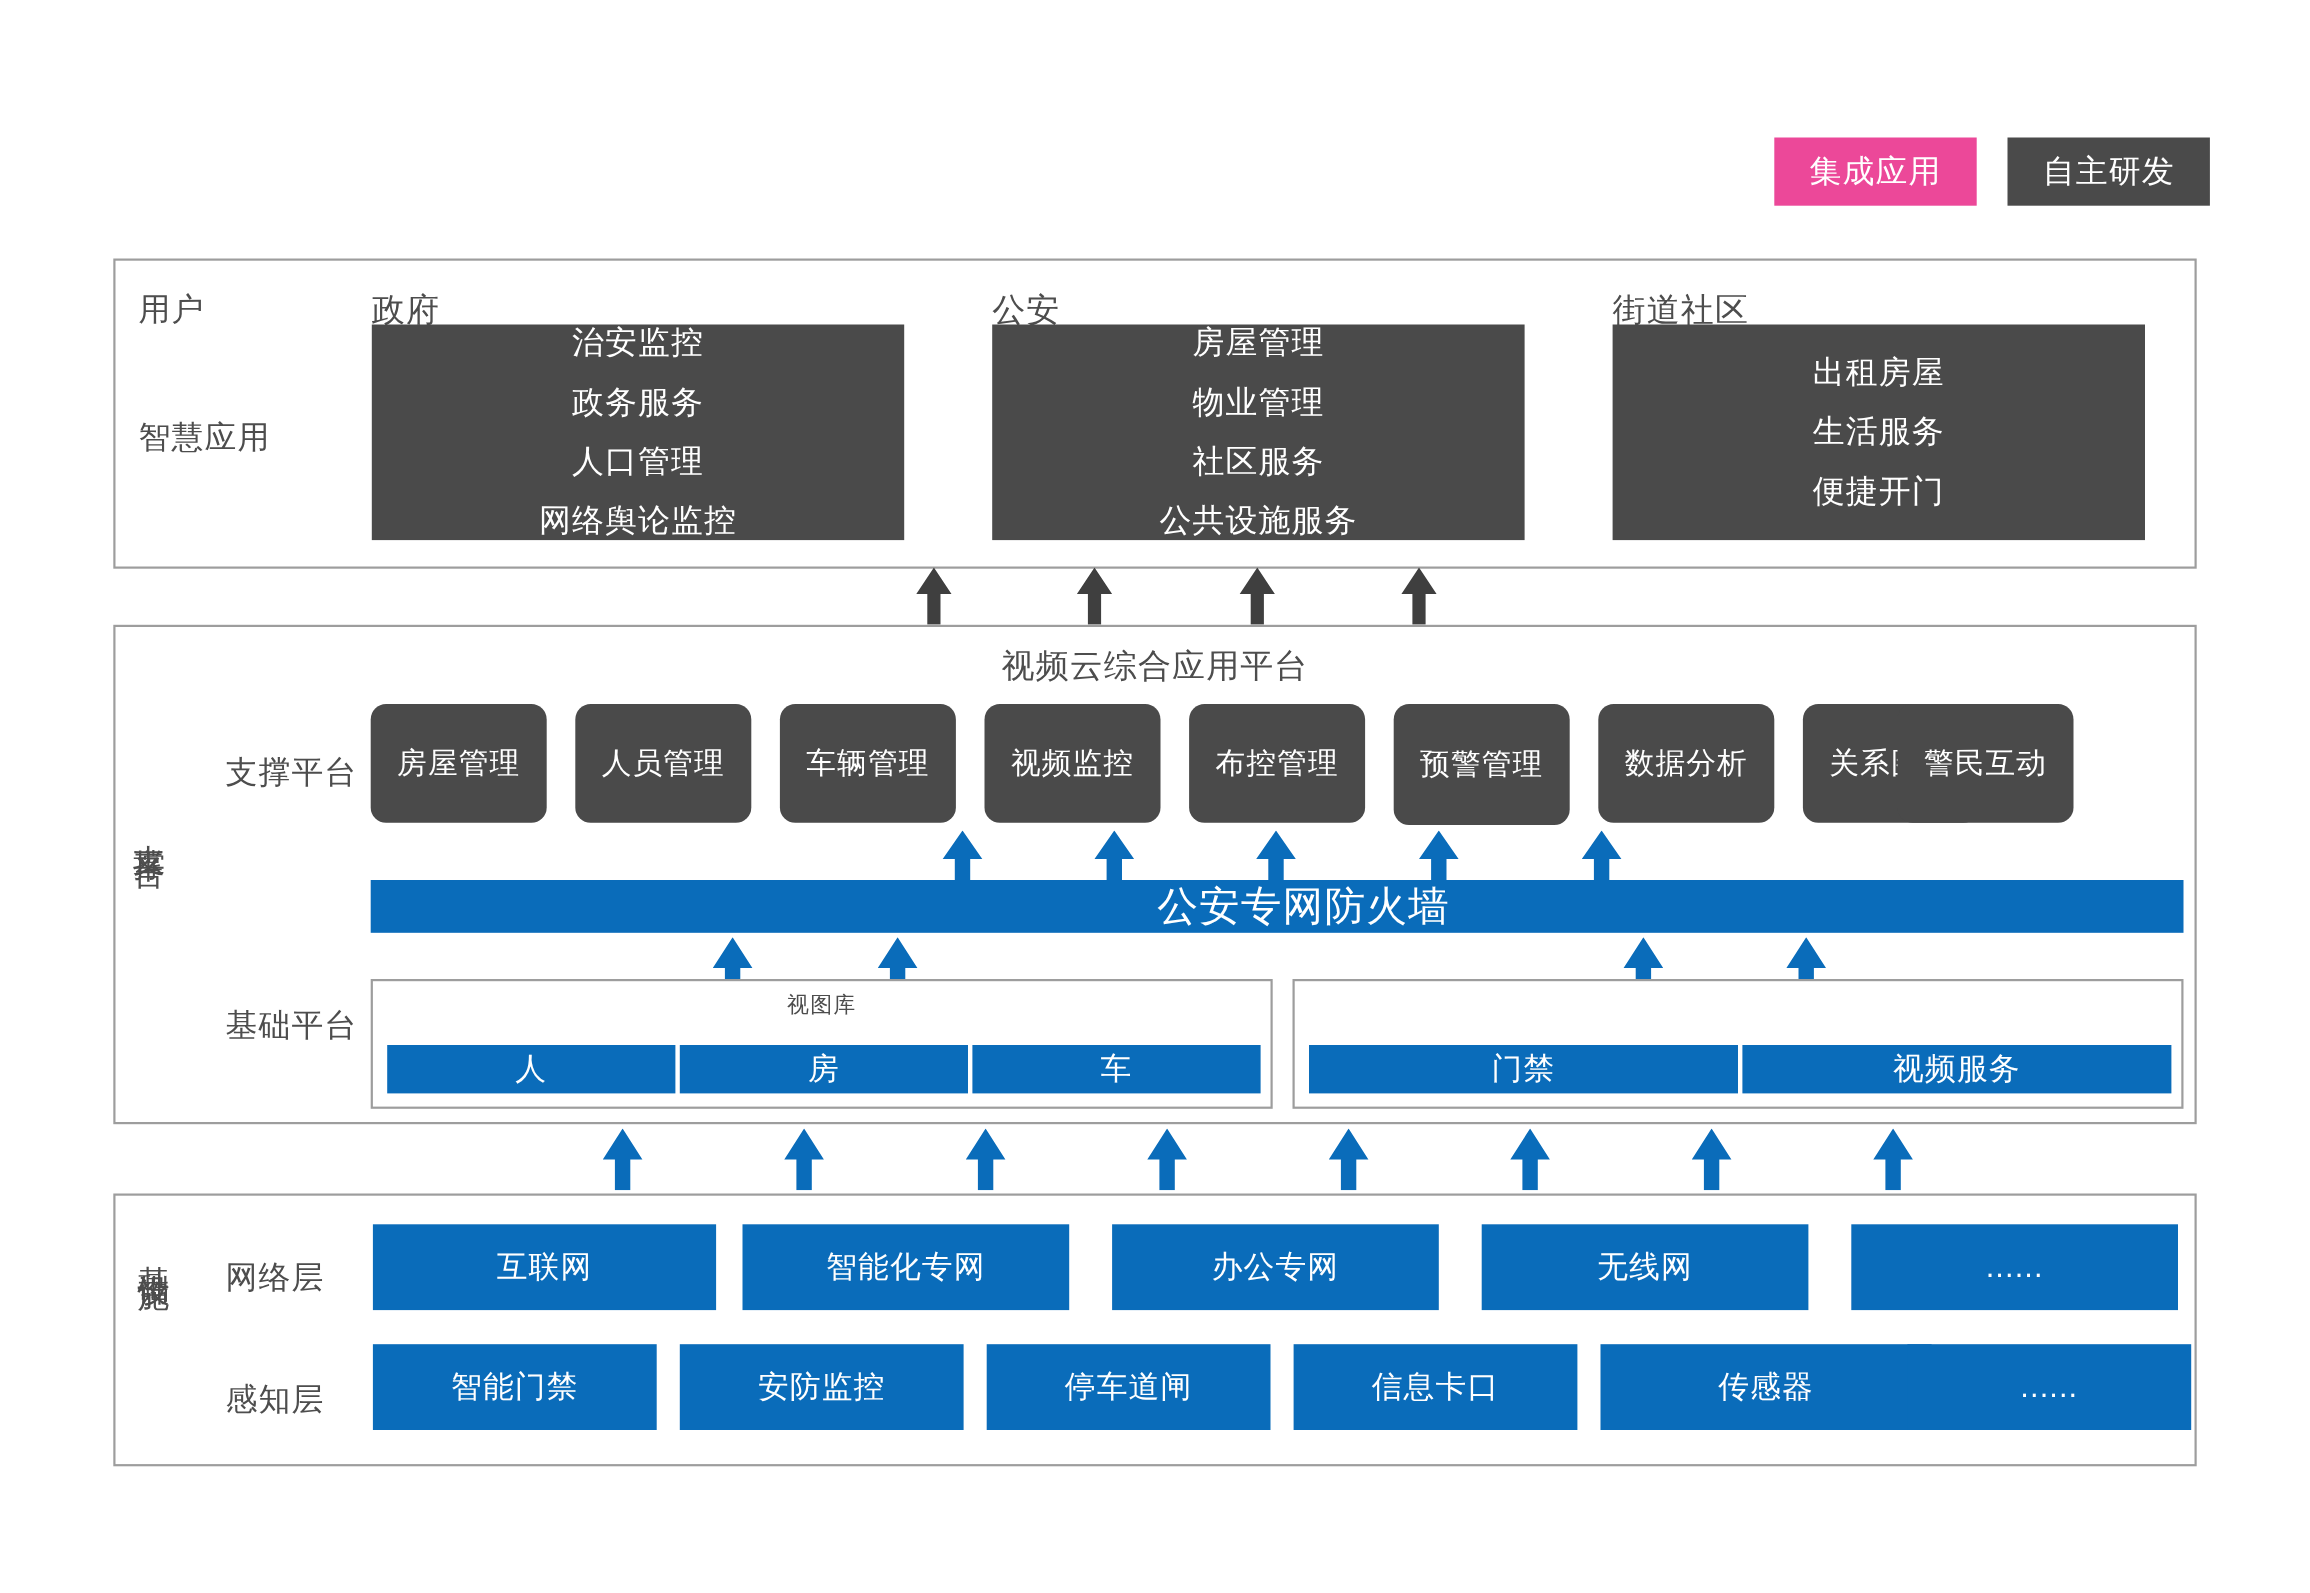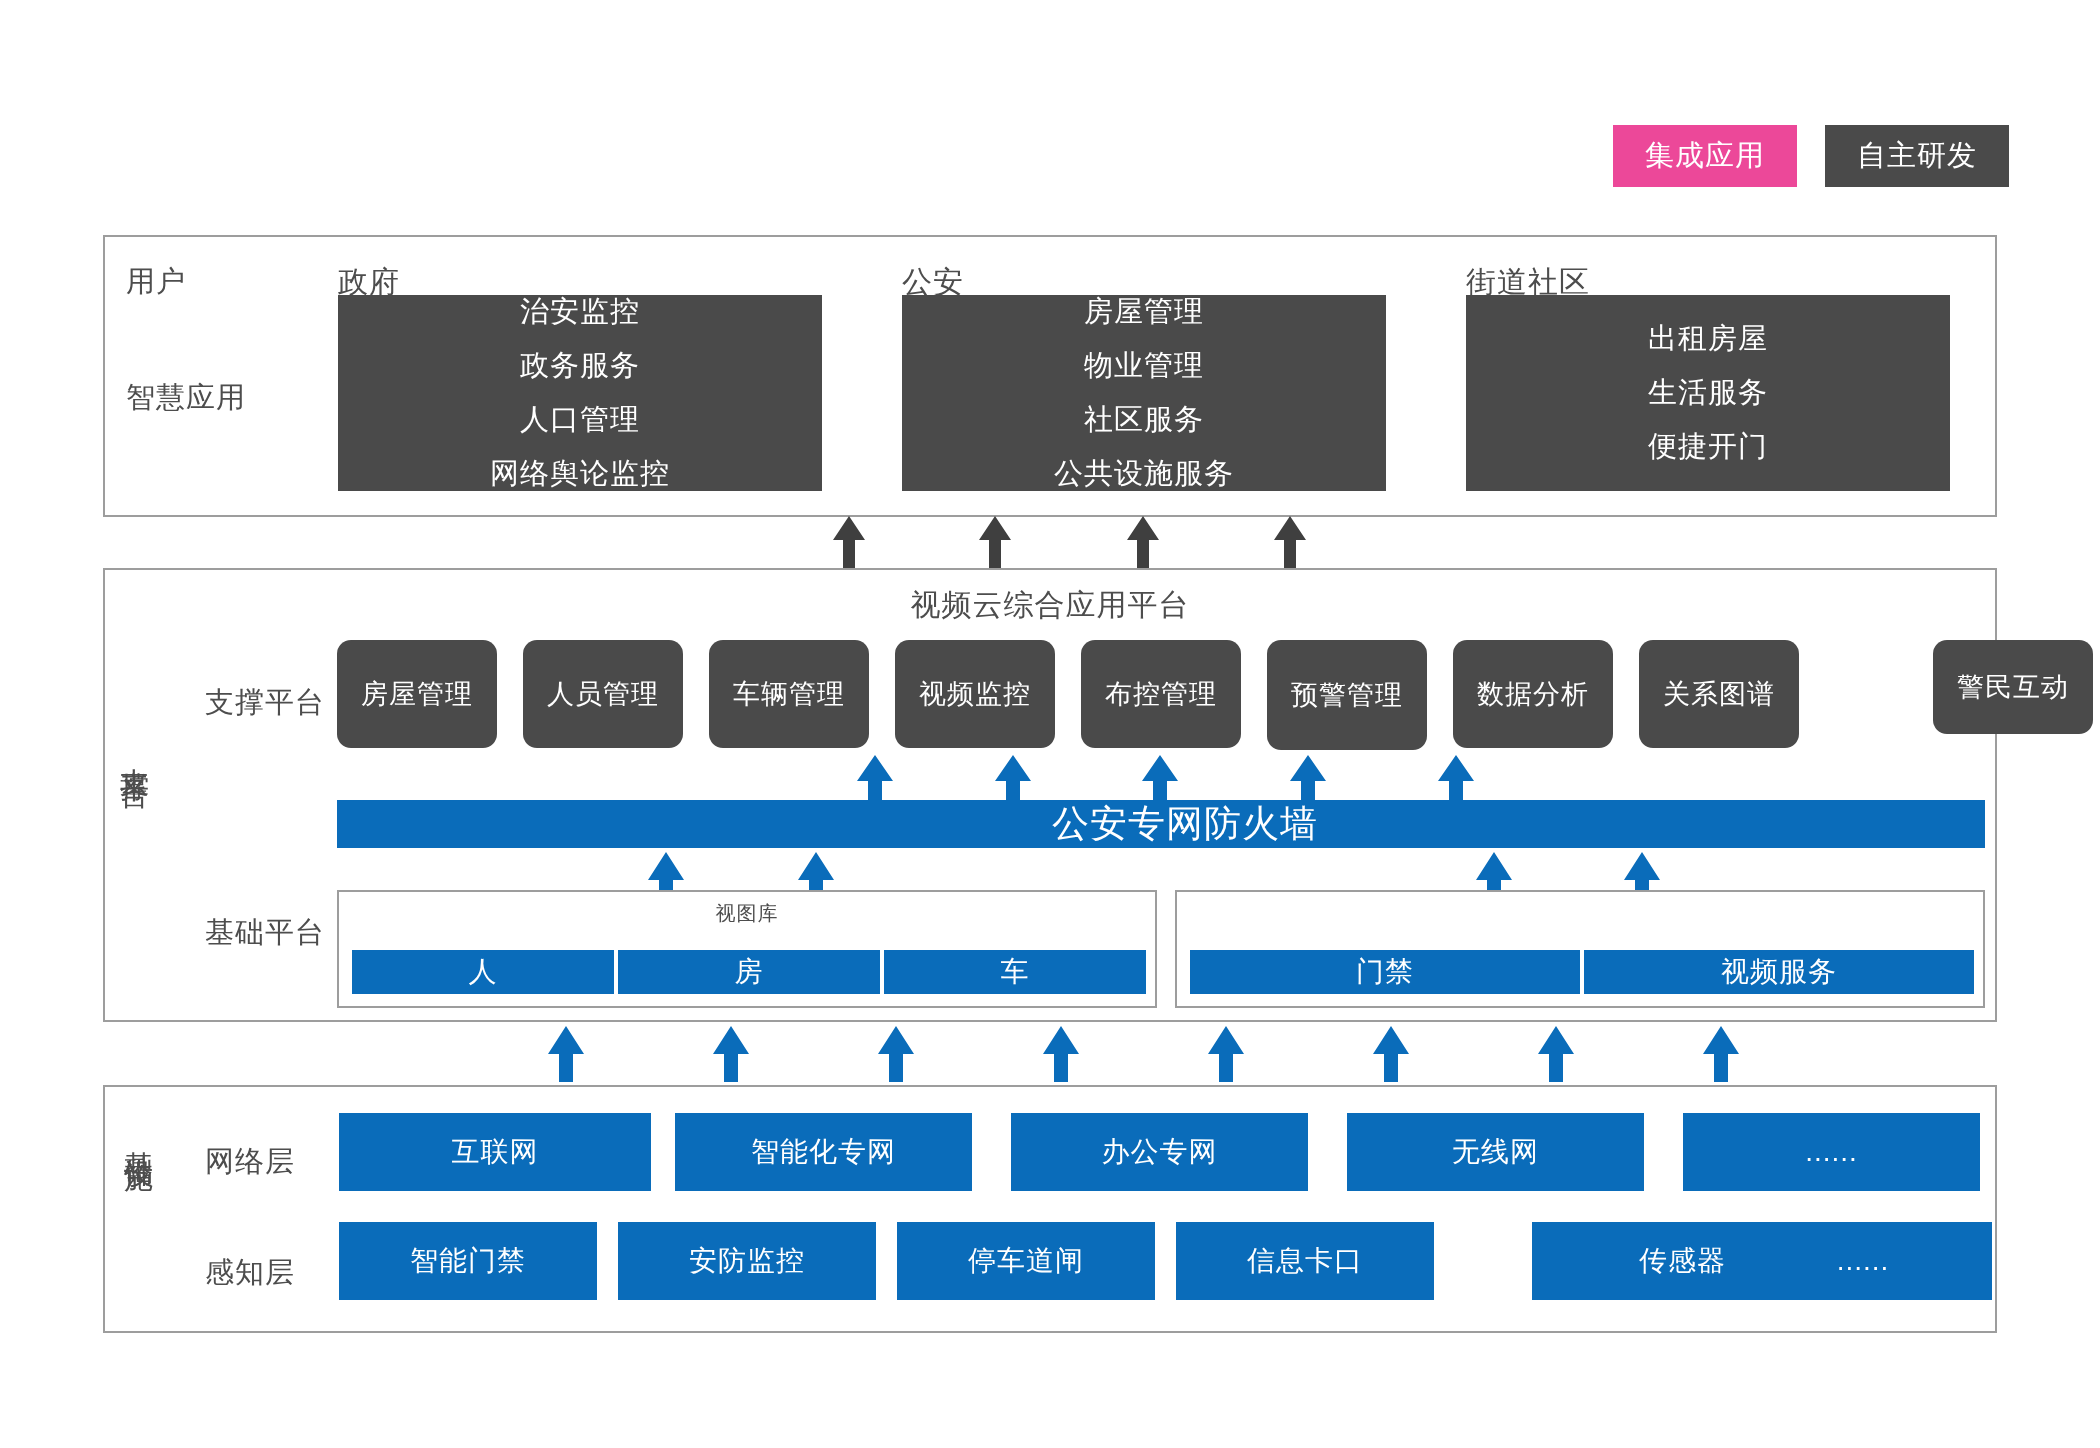--- a/index.html
+++ b/index.html
@@ -192,21 +192,21 @@
   </div>
   <div class="tile" style="left:1267px; top:640px; width:160px; height:110px;">
     <span>预警管理</span>
   </div>
   <div class="tile" style="left:1453px; top:640px; width:160px; height:108px;">
     <span>数据分析</span>
   </div>
   <div class="tile" style="left:1639px; top:640px; width:160px; height:108px;">
     <span>关系图谱</span>
   </div>
-  <div class="tile" style="left:1933px; top:640px; width:160px; height:94px;">
+  <div class="tile" style="left:1725px; top:640px; width:160px; height:108px;">
     <span>警民互动</span>
   </div>
 
   <div class="arrow" style="left:855px; top:755px;">
     <svg width="40" height="52" viewBox="0 0 40 52">
         <path d="M20 0 L38 26 L27 26 L27 52 L13 52 L13 26 L2 26 Z" fill="#0a6cba"></path>
       </svg>
   </div>
   <div class="arrow" style="left:993px; top:755px;">
     <svg width="40" height="52" viewBox="0 0 40 52">
@@ -345,20 +345,20 @@
   </div>
   <div class="bluebar" style="left:618px; top:1222px; width:258px; height:78px;">
     <span>安防监控</span>
   </div>
   <div class="bluebar" style="left:897px; top:1222px; width:258px; height:78px;">
     <span>停车道闸</span>
   </div>
   <div class="bluebar" style="left:1176px; top:1222px; width:258px; height:78px;">
     <span>信息卡口</span>
   </div>
-  <div class="bluebar" style="left:1532px; top:1222px; width:301px; height:78px;font-family:Liberation Mono, monospace;">
+  <div class="bluebar" style="left:1455px; top:1222px; width:301px; height:78px;font-family:Liberation Mono, monospace;">
     <span>传感器</span>
   </div>
   <div class="bluebar" style="left:1734px; top:1222px; width:258px; height:78px;">
     <span>......</span>
   </div>
 
 </div>
 
 </body></html>

